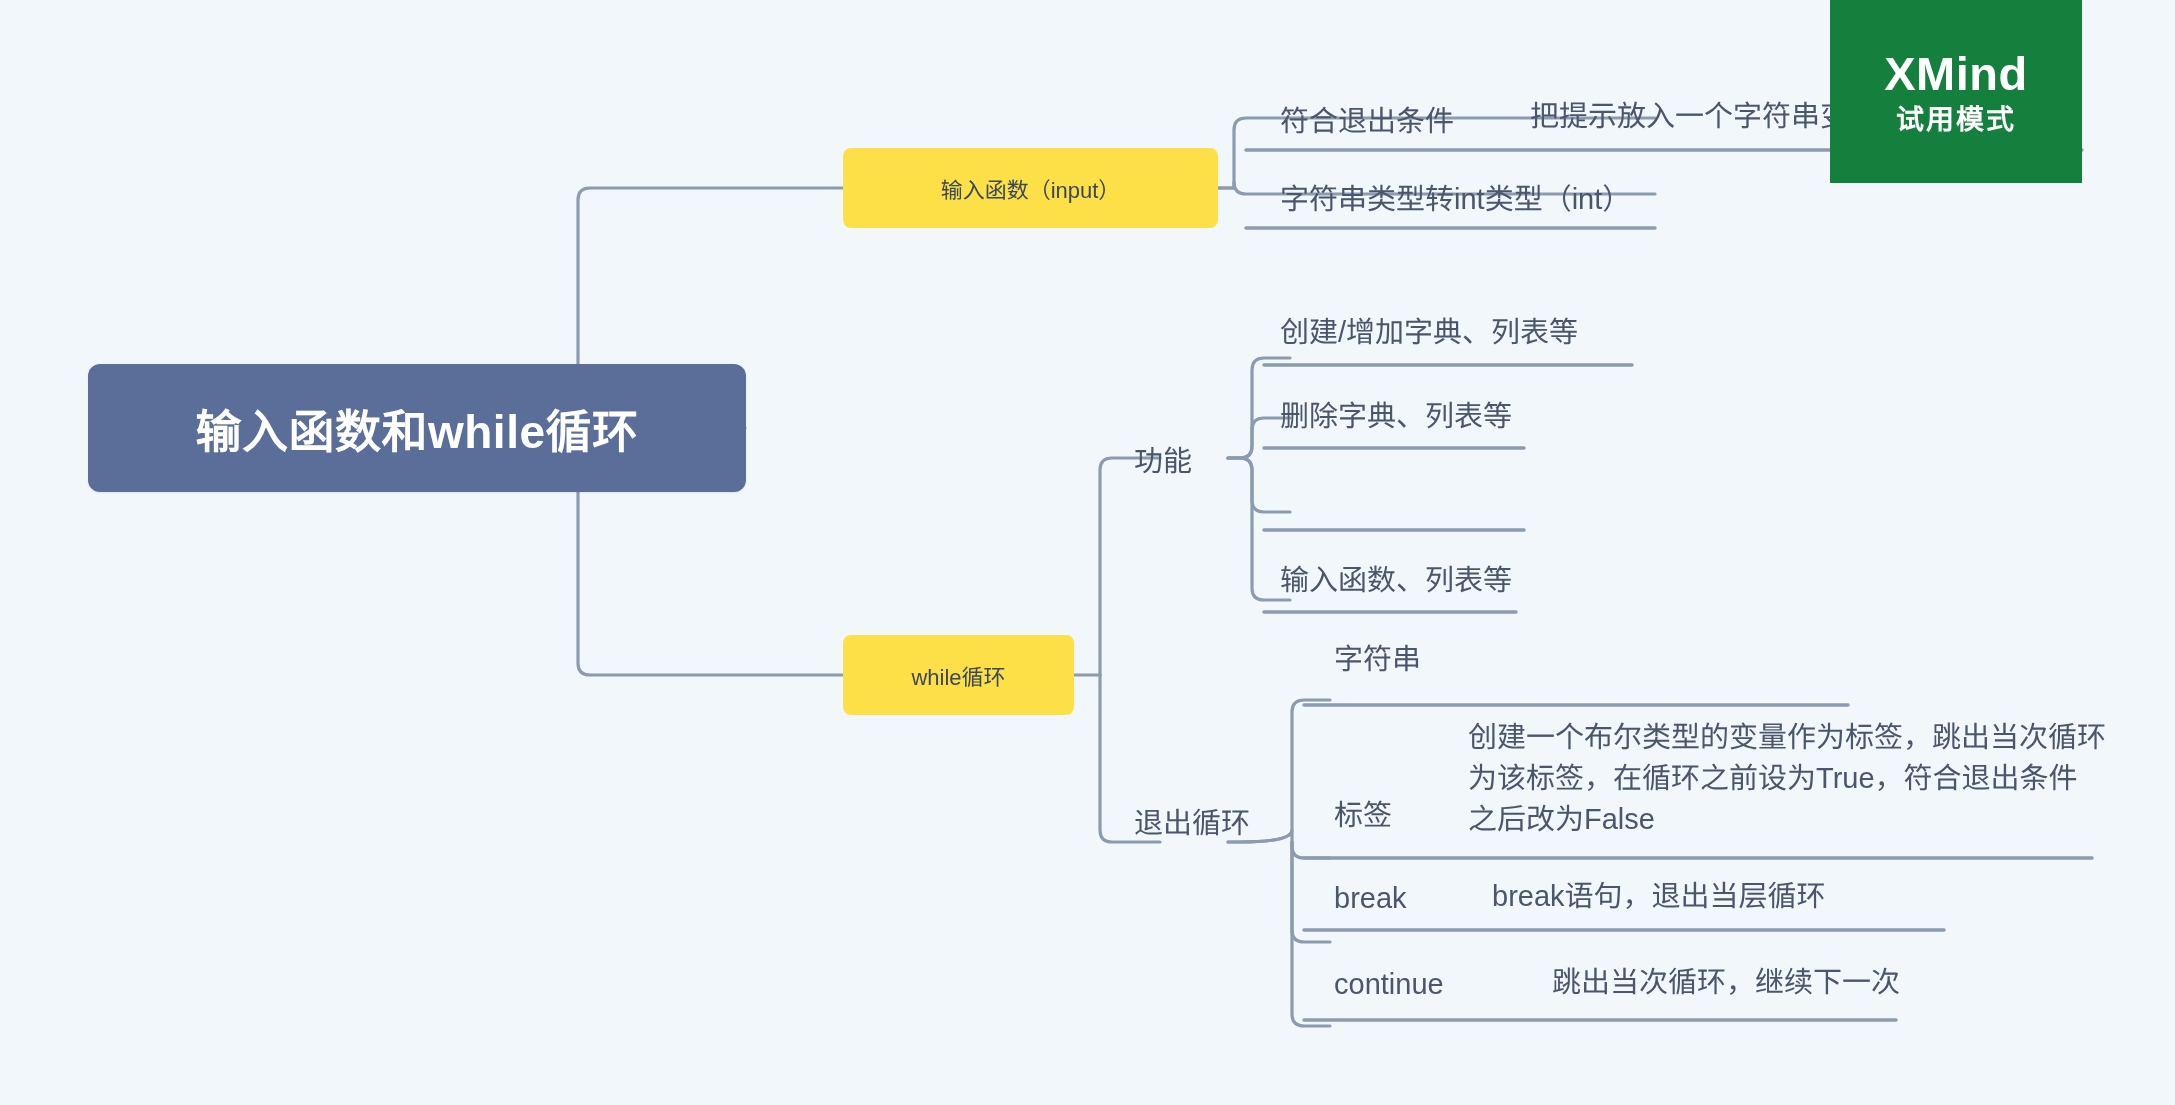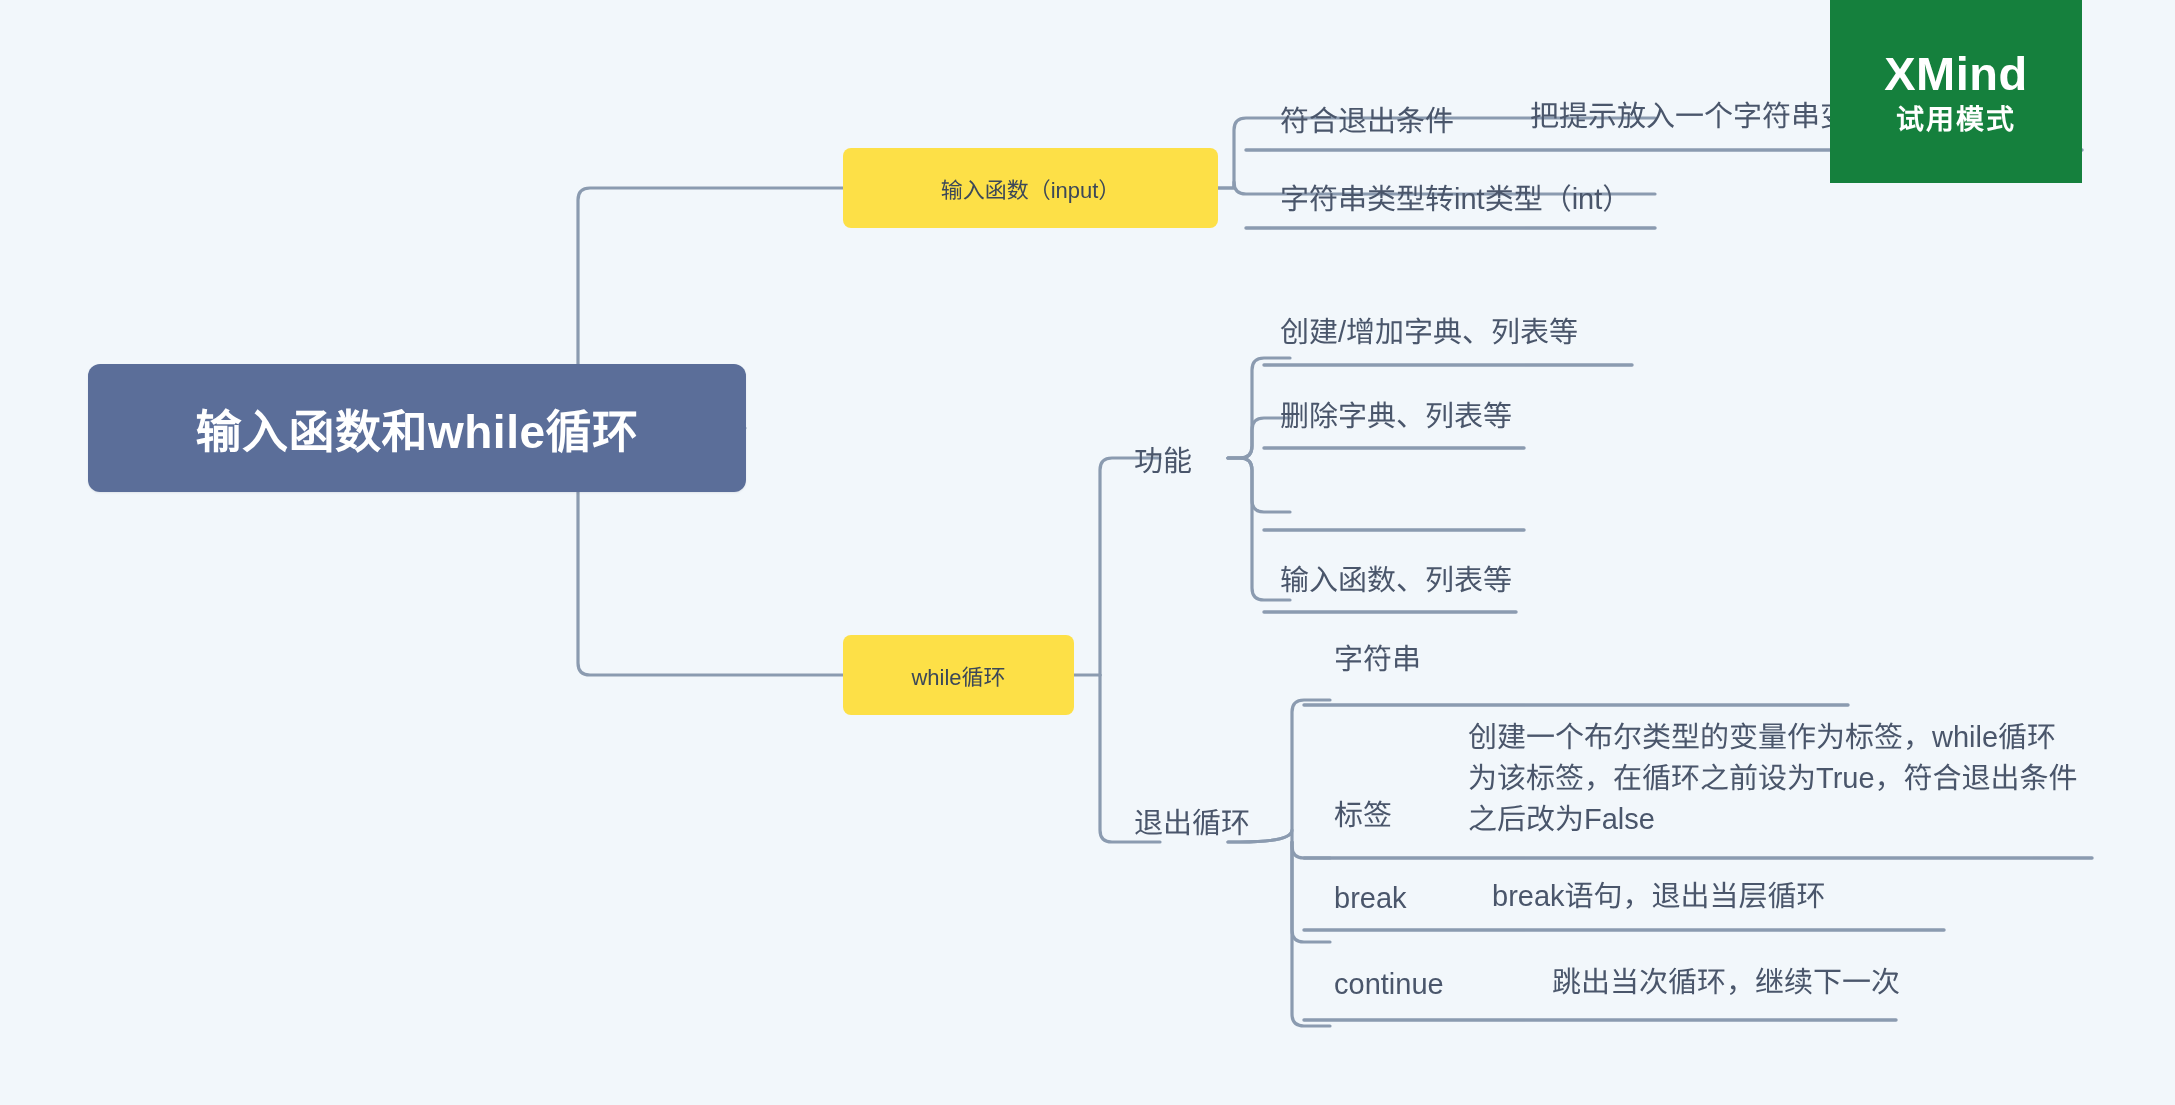--- a/index.html
+++ b/index.html
@@ -199,21 +199,21 @@
   <div class="node sub-node" style="left:1334px; top:634px; height:44px;">
     <span class="txt">字符串</span>
   </div>
 
 
   <div class="node sub-node" style="left:1334px; top:790px; height:44px;">
     <span class="txt">标签</span>
   </div>
 
   <div class="node leaf-node" style="left:1468px; top:717px; height:130px;">
-    <span class="txt">创建一个布尔类型的变量作为标签，while循环
+    <span class="txt">创建一个布尔类型的变量作为标签，跳出当次循环
 为该标签，在循环之前设为True，符合退出条件
 之后改为False</span>
   </div>
 
   <div class="node sub-node" style="left:1334px; top:876px; height:44px;">
     <span class="txt">break</span>
   </div>
 
   <div class="node leaf-node" style="left:1492px; top:876px; height:44px;">
     <span class="txt">break语句，退出当层循环</span>

